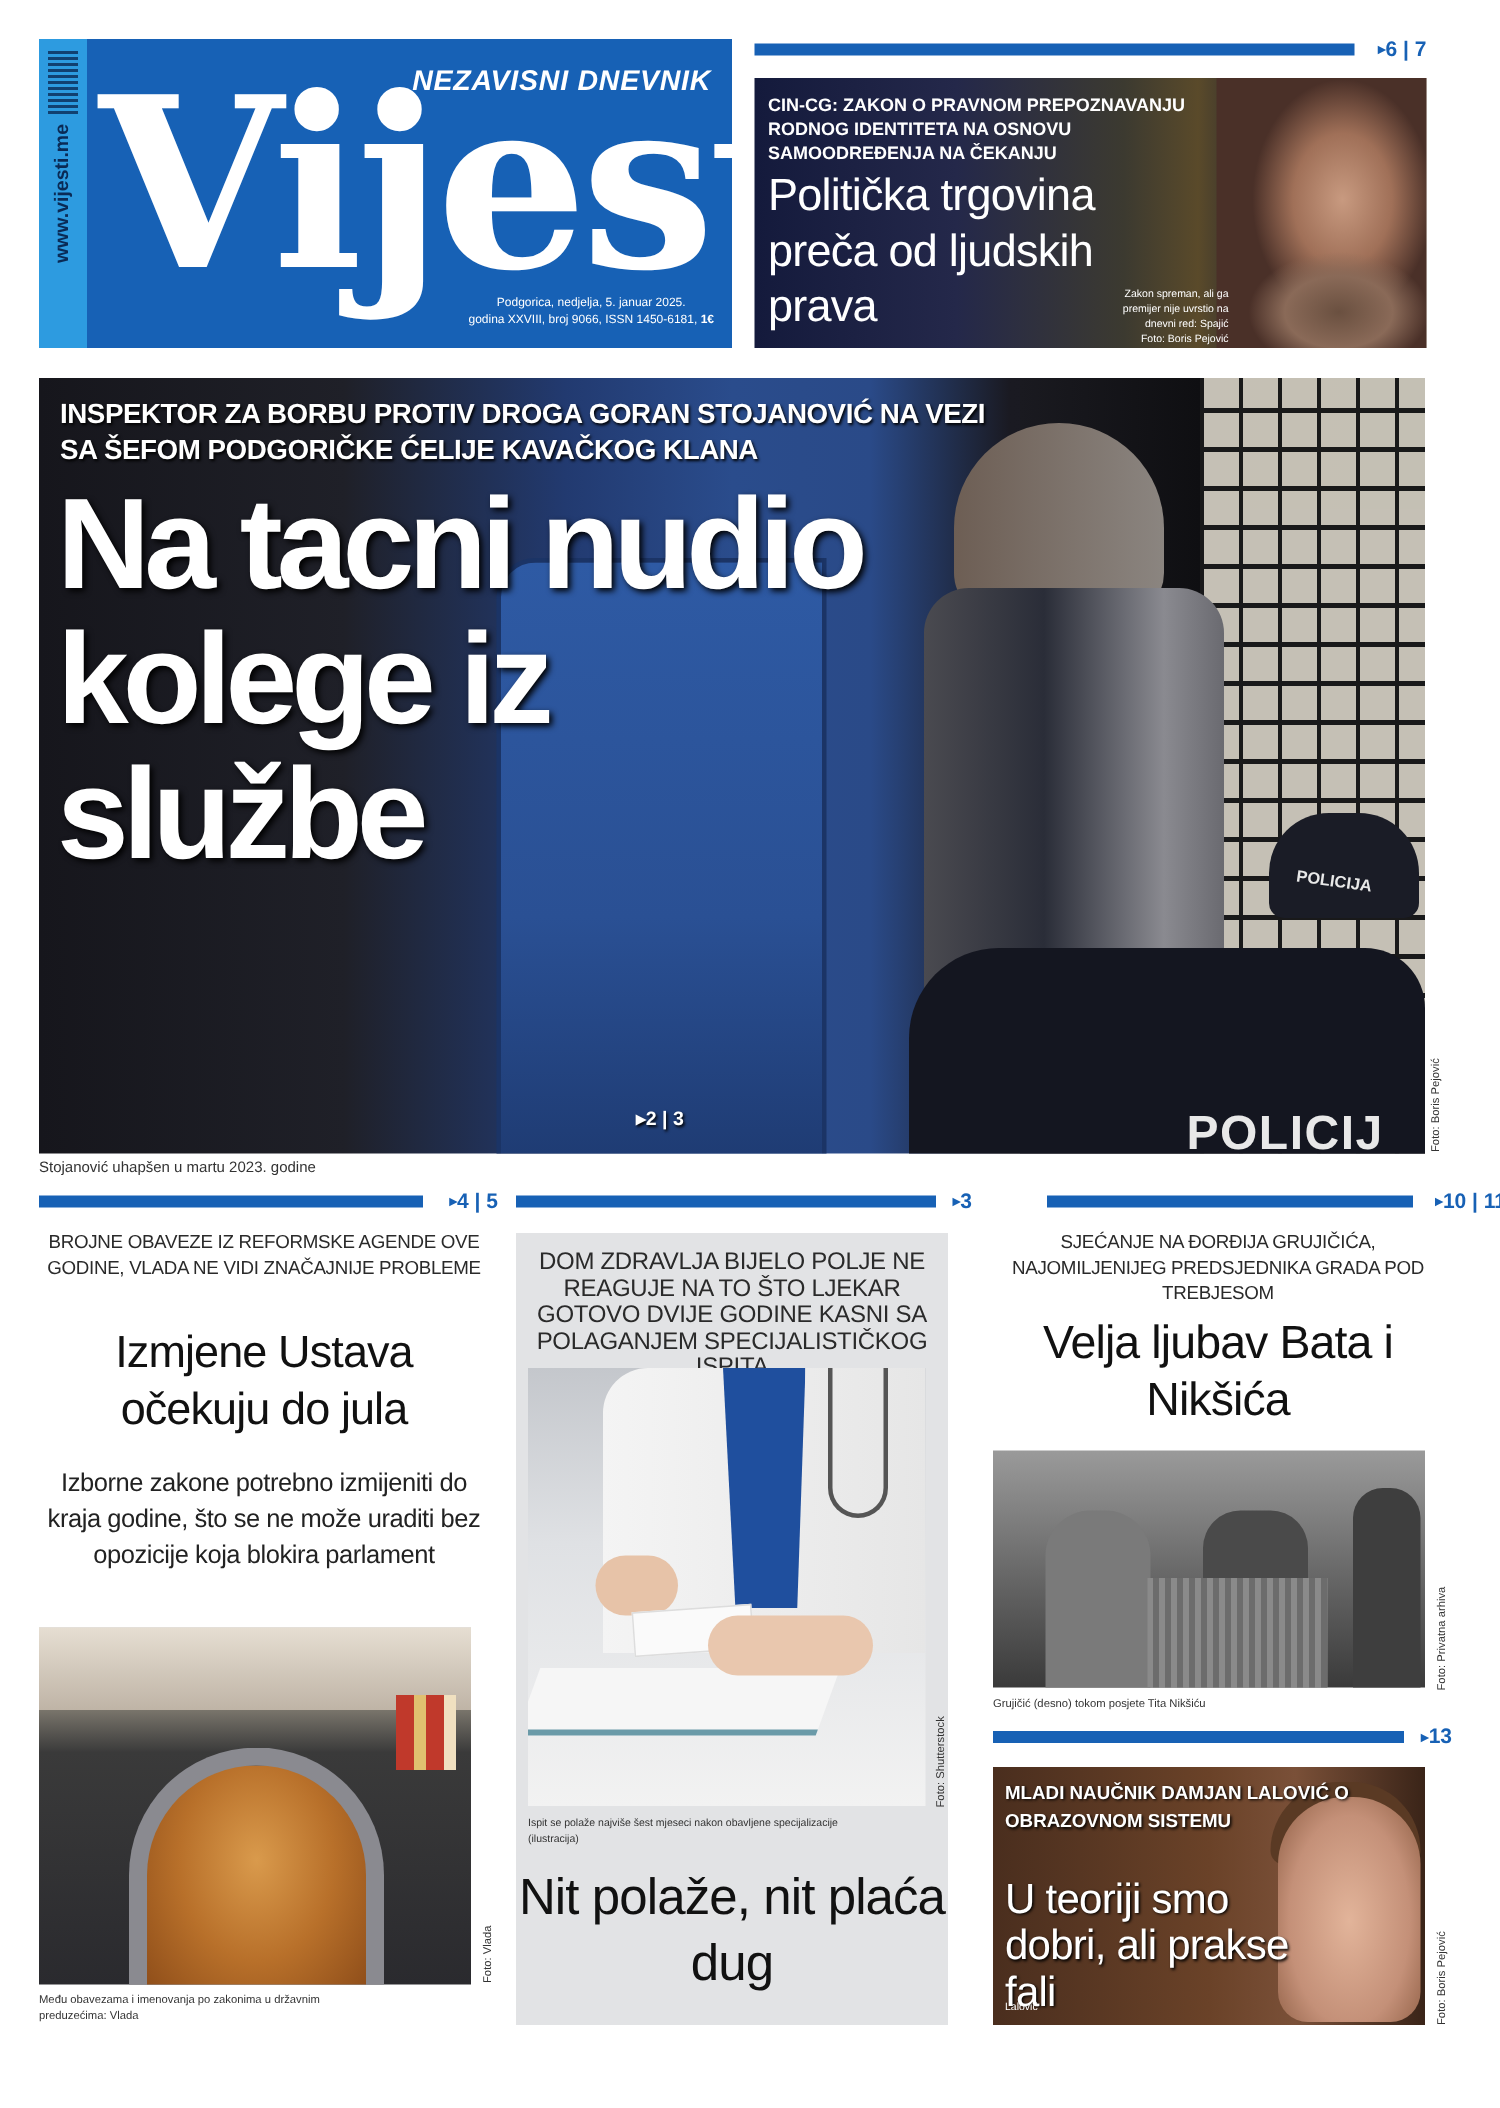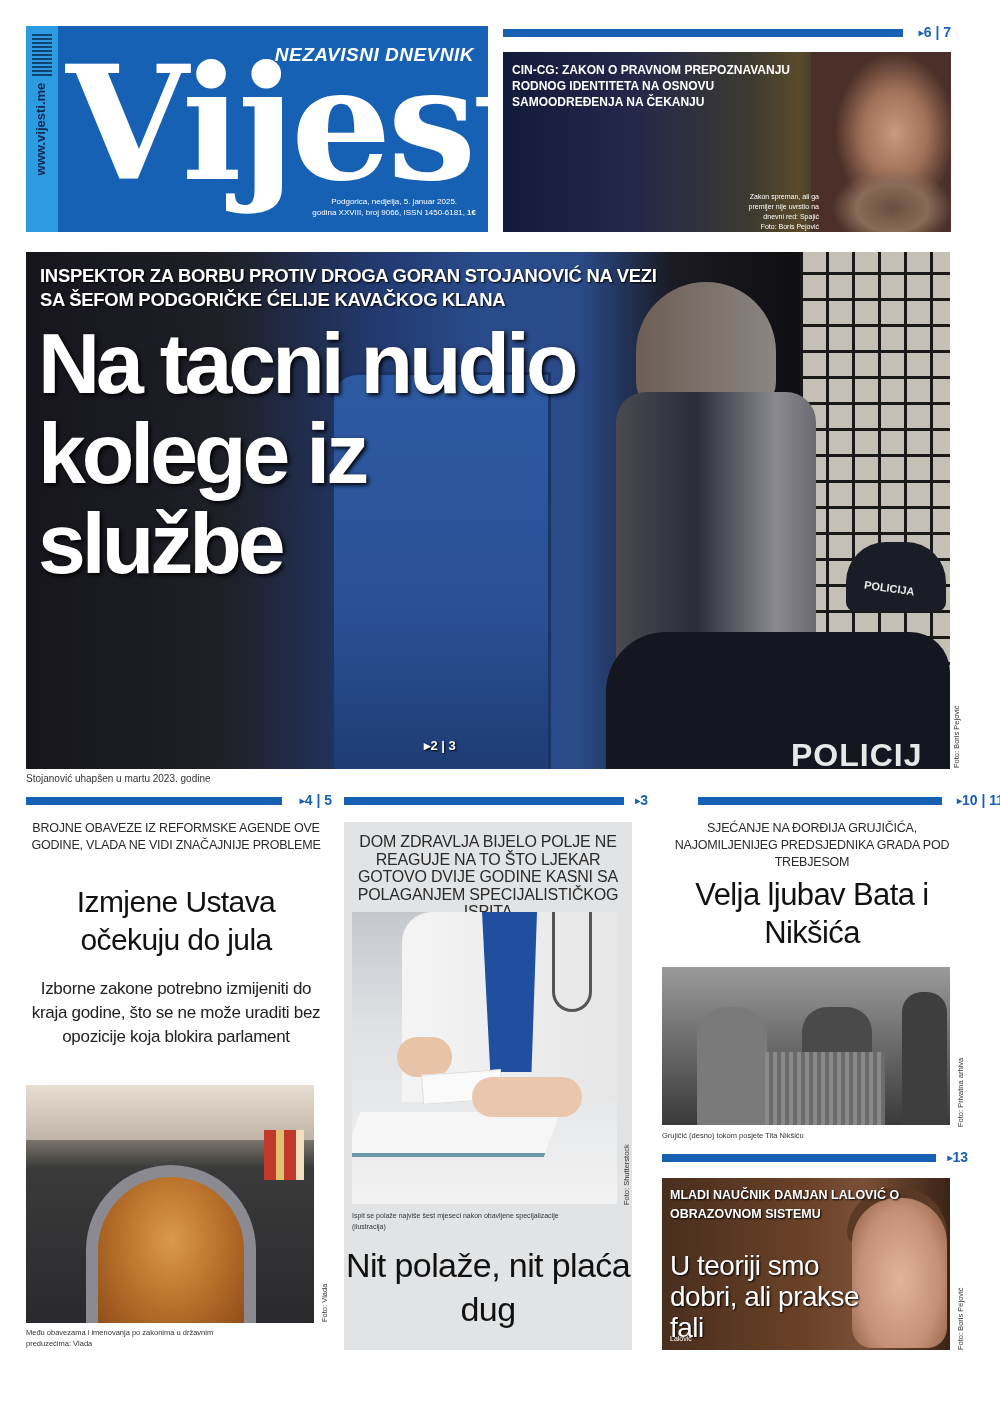--- a/index.html
+++ b/index.html
@@ -110,20 +110,21 @@
 </div>
 
 <div class="bar" style="left:503px; top:27px; width:448px;">
   <div class="line" style="width:400px;"></div>
   <div class="pages"><span class="tri">▸</span><span>6 | 7</span></div>
 </div>
 <div class="teaser-top">
   <div class="face"></div>
   <div class="beard"></div>
   <div class="kicker">CIN-CG: Zakon o pravnom prepoznavanju rodnog identiteta na osnovu samoodređenja na čekanju</div>
+  <div class="head">Politička trgovina preča od ljudskih prava</div>
   <div class="caption">
     <div>Zakon spreman, ali ga premijer nije uvrstio na dnevni red: Spajić</div>
     <div>Foto: Boris Pejović</div>
   </div>
 </div>
 
 <div class="lead">
   <div class="van-door"></div>
   <div class="cage-shadow"></div>
   <div class="cage"></div>

